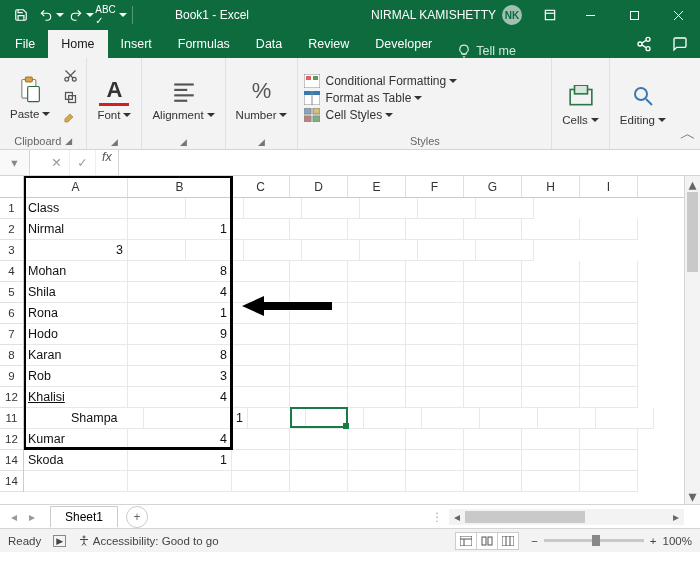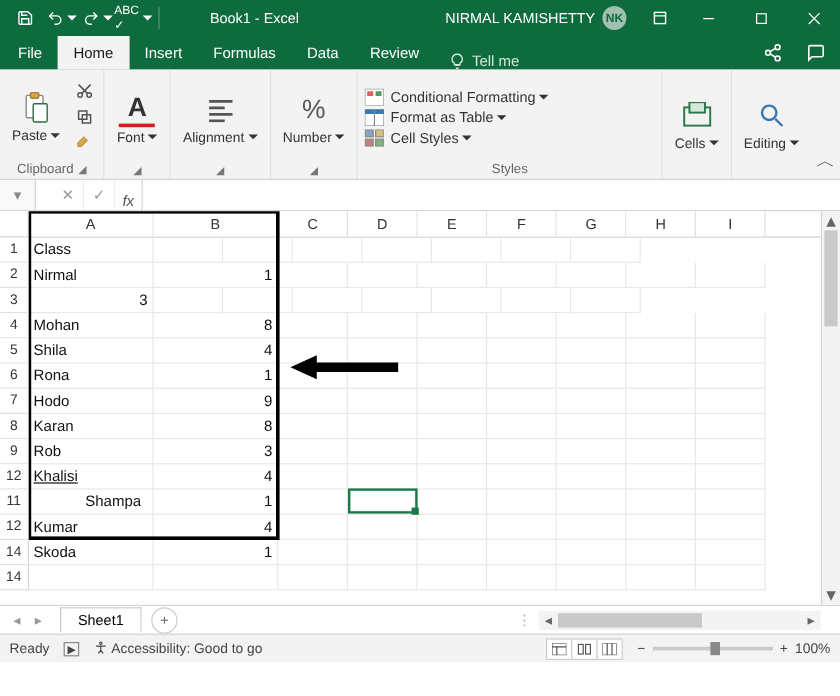--- a/index.html
+++ b/index.html
@@ -39,21 +39,21 @@
   .styles-list { display:flex; flex-direction:column; gap:3px; font-size:12px; color:#333; }
   .styles-list div { display:flex; align-items:center; gap:5px; }
   .styles-list .mini { width:16px; height:14px; display:inline-flex; }
   .collapse-caret { width: 24px; align-self: flex-end; margin-bottom: 4px; color:#666; display:flex; justify-content:center;}
 
   
   .fxbar { height: 26px; border-bottom: 1px solid #d4d4d4; display: flex; align-items: stretch; font-size: 12.5px; }
   .namebox { width: 110px; border-right: 1px solid #d4d4d4; display:flex; align-items:center; padding:0 6px; background:#fff;}
   .nb-dd { width: 30px; border-right: 1px solid #d4d4d4; display:flex; align-items:center; justify-content:center; color:#888; background:#f9f9f9;}
   .fx-btn { width: 26px; display:flex; align-items:center; justify-content:center; color:#999; border-right: 1px solid #eee;}
-  .fx-icon { padding: 0 6px; font-style: italic; color:#555; border-right:1px solid #d4d4d4; display:flex; align-items:flex-end;}
+  .fx-icon { padding: 0 6px; font-style: italic; color:#555; border-right:1px solid #d4d4d4; display:flex; align-items:flex-start;}
   .fx-input { flex:1; padding:0 6px; display:flex; align-items:center;}
 
   
   .gridwrap { position: relative; height: 328px; display:flex; }
   .rowhdrs { width: 24px; border-right: 1px solid #ccc; }
   .corner { height: 22px; background:#fff; border-bottom:1px solid #ccc; border-right:1px solid #ccc; width:24px;}
   .rowhdr { height: 21px; border-bottom: 1px solid #e0e0e0; font-size: 11.5px; color:#333; display:flex; align-items:center; justify-content:center; background:#fff;}
   .cols { flex:1; overflow:hidden; position:relative;}
   .colhdrs { height:22px; display:flex; border-bottom:1px solid #ccc;}
   .colhdr { border-right:1px solid #e0e0e0; font-size:12px; color:#333; display:flex; align-items:center; justify-content:center; background:#fff;}
@@ -150,20 +150,21 @@
   </div>
 </div>
 
 <div class="tabs">
   <div class="tab">File</div>
   <div class="tab active">Home</div>
   <div class="tab">Insert</div>
   <div class="tab">Formulas</div>
   <div class="tab">Data</div>
   <div class="tab">Review</div>
+  <div class="tab">Developer</div>
   <div class="tellme">
     <svg width="14" height="14" viewBox="0 0 24 24" fill="none" stroke="currentColor" stroke-width="2">
         <path d="M9 18h6M10 22h4M12 2a7 7 0 0 0-4 12.9V17h8v-2.1A7 7 0 0 0 12 2z"></path>
       </svg>
     <span>Tell me</span>
   </div>
   <div style="flex:1"></div>
   <div class="tab" style="padding:6px 10px;">
       <svg width="16" height="16" viewBox="0 0 24 24" fill="none" stroke="currentColor" stroke-width="2">
         <circle cx="18" cy="5" r="3"></circle>
@@ -483,21 +484,21 @@
           <div class="cell num" style="width: 104px;">4</div>
           <div class="cell" style="width: 58px;"></div>
           <div class="cell" style="width: 58px;"></div>
           <div class="cell" style="width: 58px;"></div>
           <div class="cell" style="width: 58px;"></div>
           <div class="cell" style="width: 58px;"></div>
           <div class="cell" style="width: 58px;"></div>
           <div class="cell" style="width: 58px;"></div>
         </div>
         <div class="row">
-          <div class="cell" style="width: 104px; padding-left: 47px;">Shampa</div>
+          <div class="cell" style="width: 120px; padding-left: 47px;">Shampa</div>
           <div class="cell num" style="width: 104px;">1</div>
           <div class="cell" style="width: 58px;"></div>
           <div class="cell" style="width: 58px;"></div>
           <div class="cell" style="width: 58px;"></div>
           <div class="cell" style="width: 58px;"></div>
           <div class="cell" style="width: 58px;"></div>
           <div class="cell" style="width: 58px;"></div>
           <div class="cell" style="width: 58px;"></div>
         </div>
         <div class="row">

